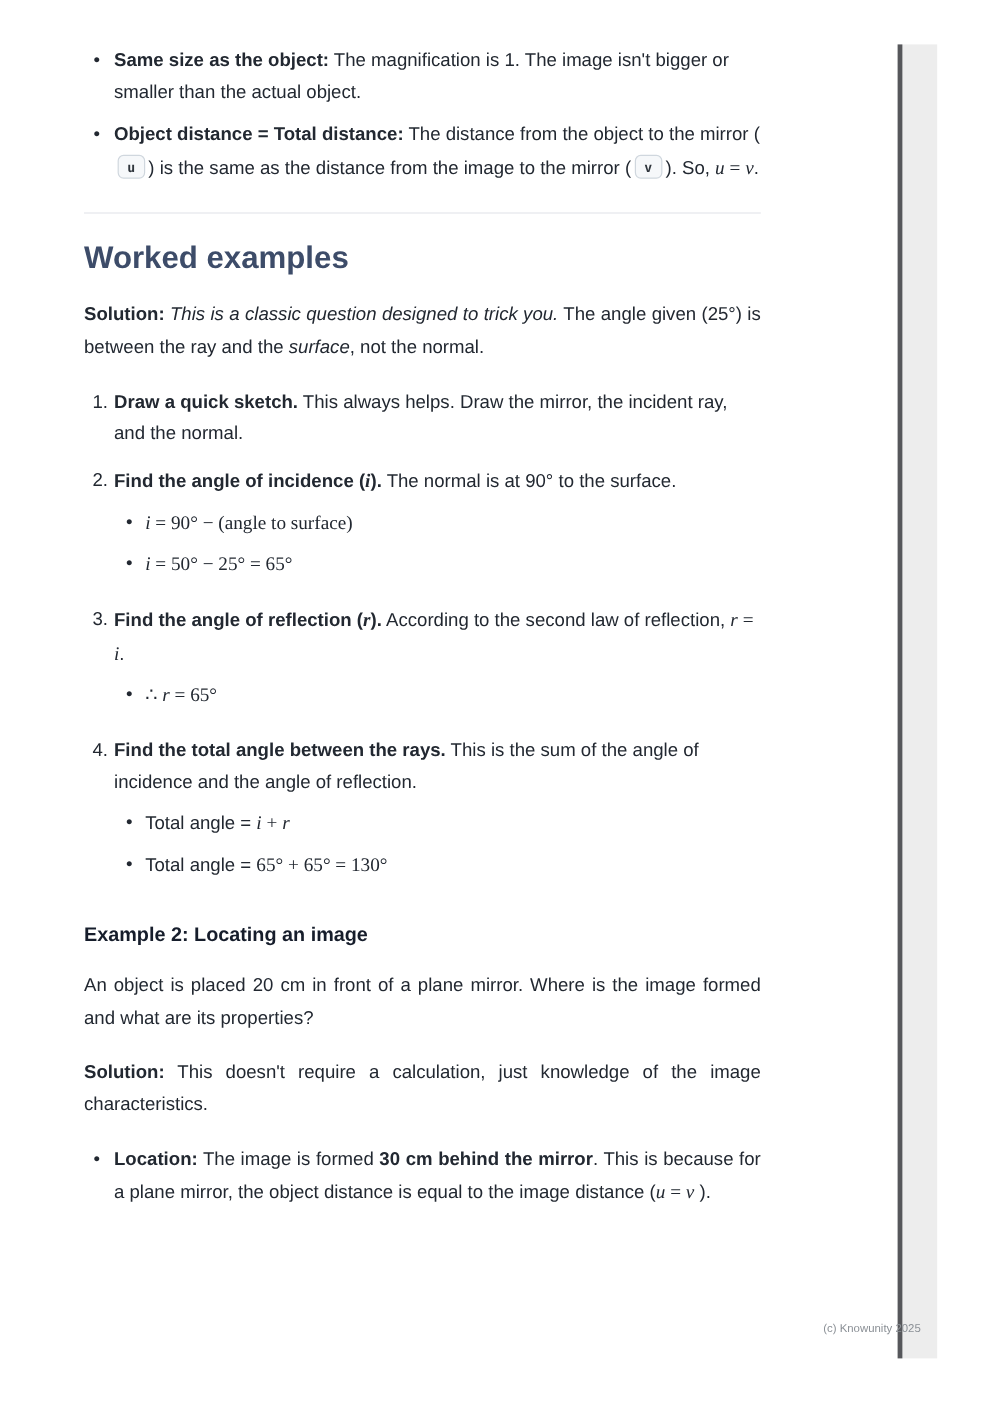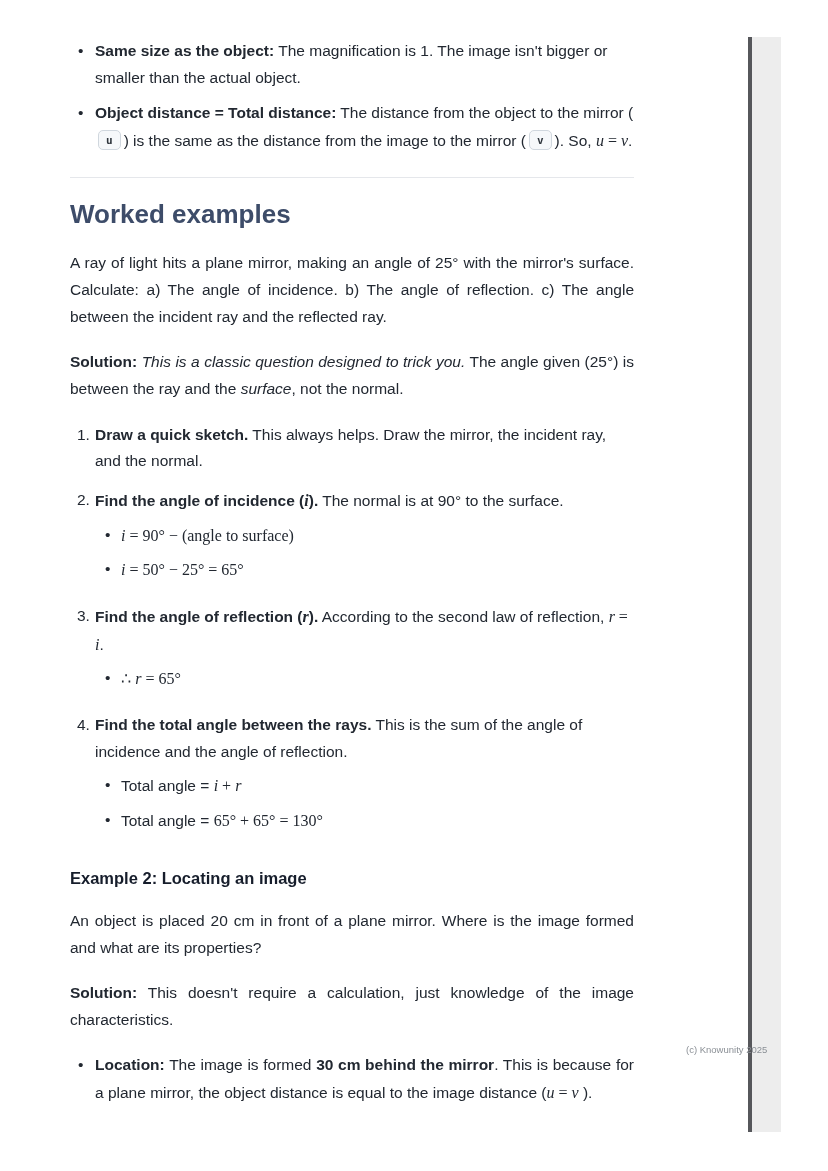--- a/index.html
+++ b/index.html
@@ -51,21 +51,21 @@
   .justify { text-align: justify; }
   .side-track {
     position: absolute; left: 752px; top: 37px;
     width: 29px; height: 1095px; background: #ededed;
   }
   .side-thumb {
     position: absolute; left: 748px; top: 37px;
     width: 4px; height: 1095px; background: #56575b;
   }
   .watermark {
-    position: absolute; left: 686px; top: 1044px;
+    position: absolute; left: 686px; top: 1102px;
     font-size: 9.5px; color: #8b9096; z-index: 3; white-space: nowrap;
   }
 </style>
 </head>
 <body>
 
 <div class="page">
   <div class="content">
 
     <ul class="toplist">
@@ -77,21 +77,20 @@
         <span class="marker">•</span>
         <div class="li-body"><span class="b">Object distance = Total distance:</span><span> The distance from the object to the mirror (</span><span class="chip">u</span><span>) is the same as the distance from the image to the mirror (</span><span class="chip">v</span><span>). So, </span><span class="mi">u</span><span class="math"> = </span><span class="mi">v</span><span>.</span></div>
       </li>
     </ul>
 
     <hr class="divider">
 
     <h2>Worked examples</h2>
 
 
-    <p class="justify">A ray of light hits a plane mirror, making an angle of 25° with the mirror's surface. Calculate: a) The angle of incidence. b) The angle of reflection. c) The angle between the incident ray and the reflected ray.</p>
 
     <p class="justify"><span class="b">Solution:</span><span class="it"> This is a classic question designed to trick you.</span><span> The angle given (25°) is between the ray and the </span><span class="it">surface</span><span>, not the normal.</span></p>
 
     <ol class="steps mt">
 
       <li>
         <span class="num">1.</span>
         <div class="li-body"><span class="b">Draw a quick sketch.</span><span> This always helps. Draw the mirror, the incident ray, and the normal.</span></div>
       </li>
 

